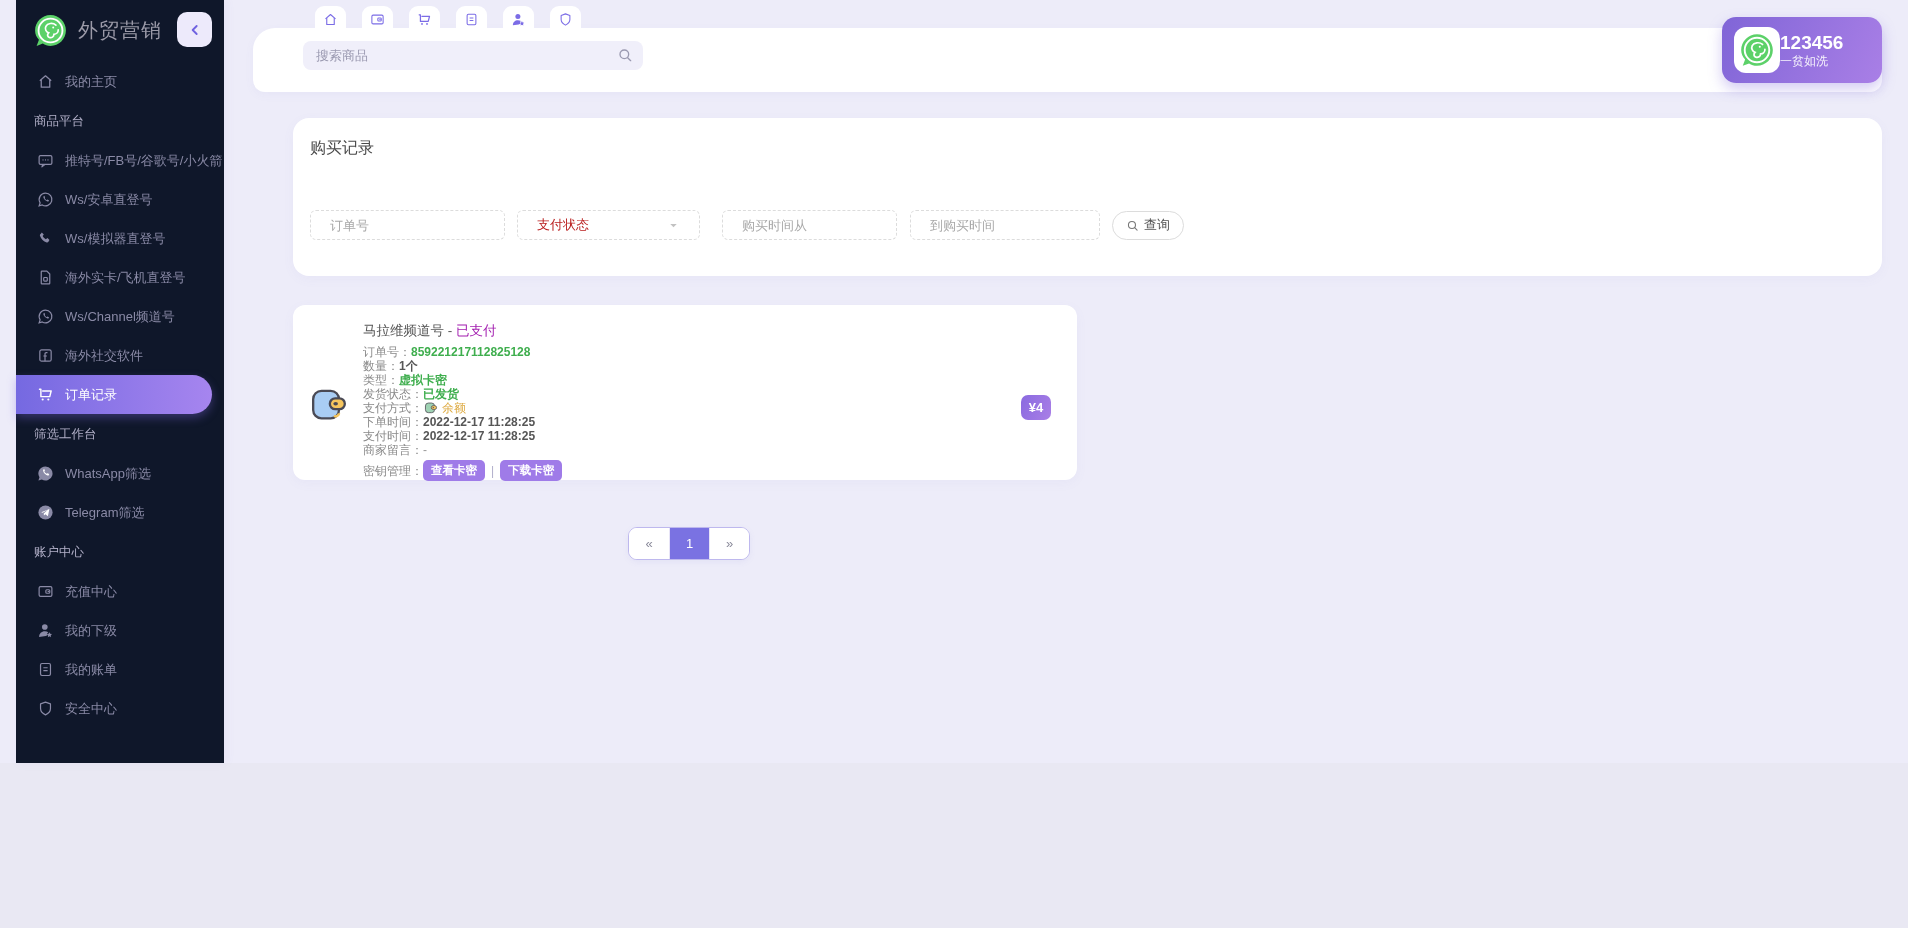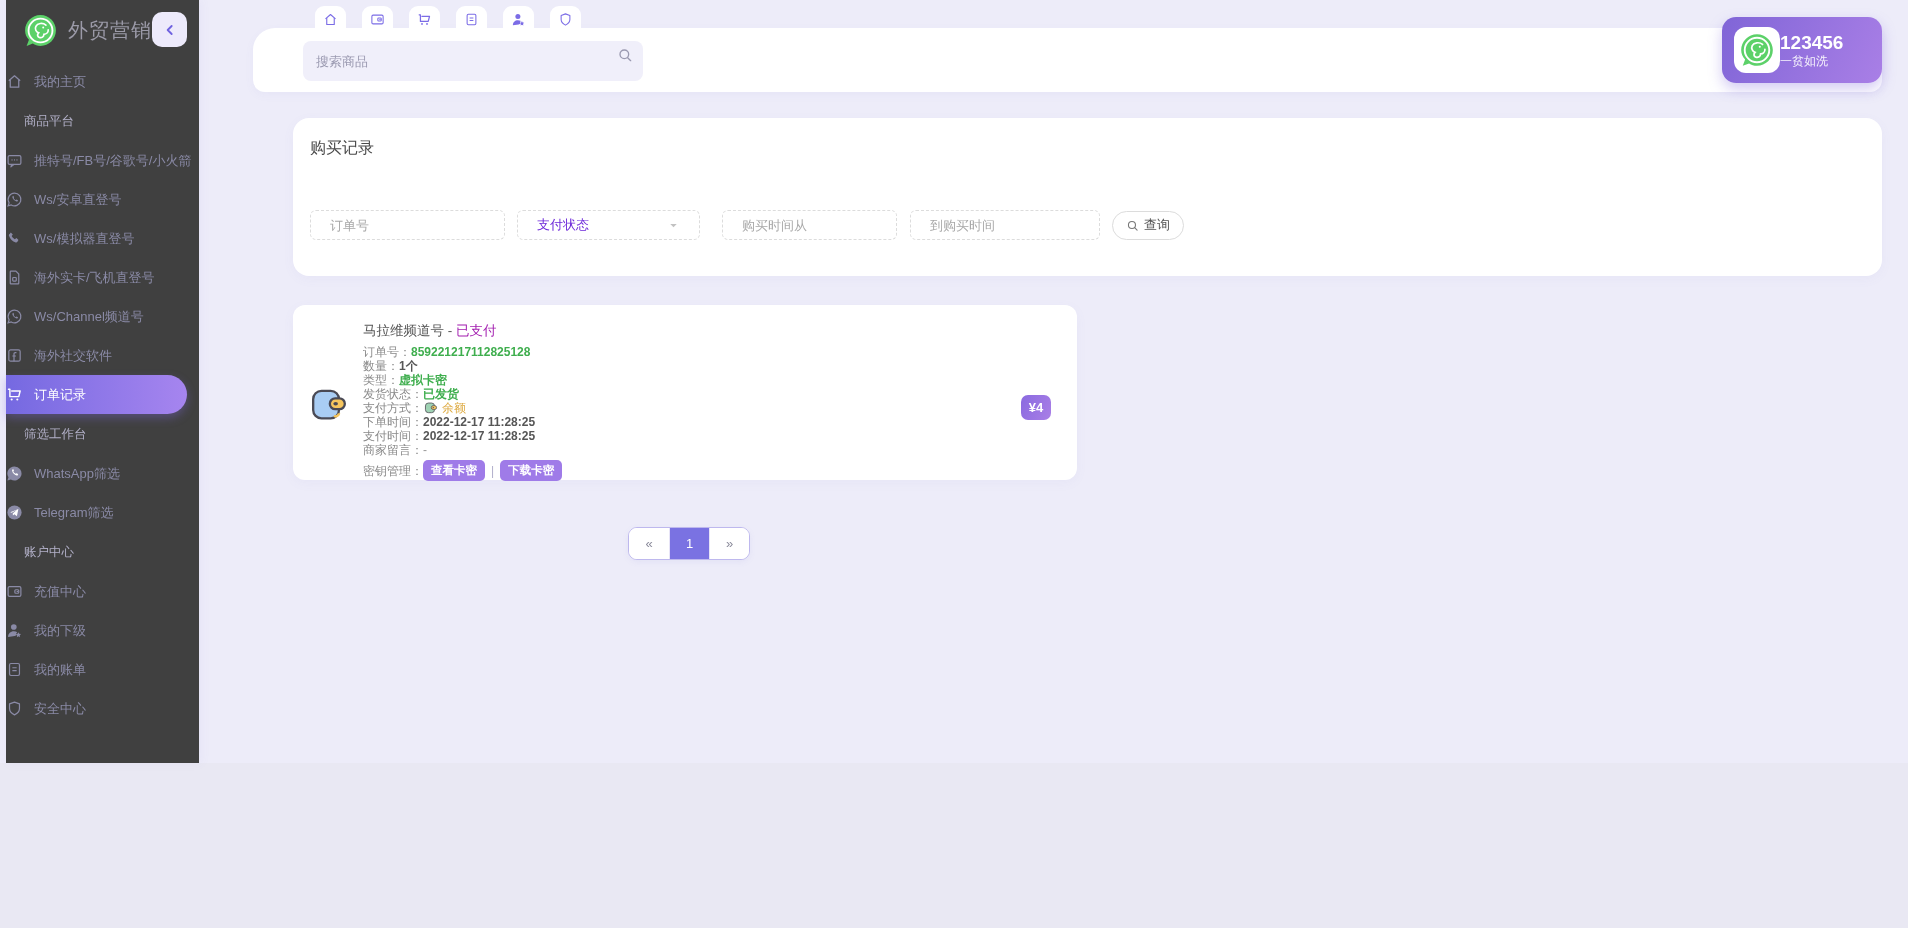--- a/index.html
+++ b/index.html
@@ -5,48 +5,48 @@
   *{margin:0;padding:0;box-sizing:border-box}
   html,body{width:1908px;height:928px}
   body{
     background:#e9e8f3;
     font-family:"Liberation Sans","DejaVu Sans",sans-serif;
     position:relative;overflow:hidden;
   }
   .app{position:absolute;left:0;top:0;width:1908px;height:763px;background:#edecf9}
 
   
-  .sidebar{position:absolute;left:6px;top:0;width:193px;height:763px;background:#404040;
+  .sidebar{position:absolute;left:16px;top:0;width:208px;height:763px;background:#0f172a;
     box-shadow:2px 0 10px rgba(120,110,200,.06);z-index:3}
   .logo-row{height:60px;display:flex;align-items:center;padding:0 12px 0 16px;position:relative}
   .logo{width:37px;height:37px;display:inline-flex}
   .logo svg{width:37px;height:37px}
   .logo-title{font-size:20px;color:#9b9aa8;margin-left:9px;letter-spacing:1px}
   .collapse-btn{position:absolute;right:12px;top:12px;width:35px;height:35px;border:none;
     background:#edeafb;border-radius:10px;color:#6f62e0;display:flex;align-items:center;
     justify-content:center;cursor:pointer}
   .collapse-btn svg{width:16px;height:16px}
   .side-menu{padding-top:2px}
   .side-section{height:40px;display:flex;align-items:center;padding-left:18px;
     font-size:12.5px;color:#b3b1c9}
-  .side-item{height:39px;display:flex;align-items:center;gap:11px;
+  .side-item{height:39px;display:flex;align-items:center;padding-left:21px;gap:11px;
     font-size:13px;color:#8a8aa6;cursor:pointer;white-space:nowrap}
   .side-item .si-icon{width:17px;height:17px;display:inline-flex;flex:0 0 17px}
   .side-item .si-icon svg{width:17px;height:17px}
   .side-item.active{background:linear-gradient(90deg,#7569e1,#a685ef);color:#fff;
     border-radius:0 20px 20px 0;margin-right:12px;box-shadow:0 4px 10px rgba(130,105,230,.35)}
 
   
   .tabs{position:absolute;left:315px;top:6px;display:flex;gap:16px;z-index:2}
   .tab{width:31px;height:26px;background:#fff;border-radius:9px 9px 0 0;display:flex;
     align-items:center;justify-content:center;color:#7b6ce6;cursor:pointer}
   .tab svg{width:15px;height:15px}
   .topbar{position:absolute;left:253px;top:28px;width:1629px;height:64px;background:#fff;
     border-radius:22px 12px 12px 12px;box-shadow:0 3px 10px rgba(120,110,200,.05);z-index:1}
-  .search-wrap{position:absolute;left:50px;top:13px;width:340px;height:40px}
+  .search-wrap{position:absolute;left:50px;top:13px;width:340px;height:29px}
   .search{width:100%;height:100%;background:#f0effa;border:none;border-radius:8px;
     padding:0 34px 0 13px;font-size:13px;color:#555;outline:none;font-family:inherit}
   .search::placeholder{color:#9a99b0}
   .search-ico{position:absolute;right:10px;top:6px;width:16px;height:16px;color:#9a99b0;cursor:pointer}
   .search-ico svg{width:16px;height:16px}
   .user-badge{position:absolute;left:1722px;top:17px;width:160px;height:66px;z-index:4;
     background:linear-gradient(115deg,#8065d7,#a97fe6);border-radius:14px;display:flex;
     align-items:center;padding:0 12px;cursor:pointer;
     box-shadow:0 6px 14px rgba(130,105,220,.35)}
   .avatar{width:46px;height:46px;background:#fff;border-radius:12px;display:flex;
@@ -59,21 +59,21 @@
   .filter-card{position:absolute;left:293px;top:118px;width:1589px;height:158px;background:#fff;
     border-radius:16px;box-shadow:0 3px 12px rgba(120,110,200,.05)}
   .fc-title{position:absolute;left:17px;top:20px;font-size:16px;font-weight:normal;color:#4a4a4a}
   .filters{position:absolute;left:17px;top:92px;display:flex;align-items:center}
   .f-input,.f-select{height:30px;border:1px dashed #dcdcdc;border-radius:6px;background:#fff;
     padding:0 19px;font-size:13px;color:#555;outline:none;font-family:inherit}
   .f-input::placeholder{color:#a8a8a8}
   .f-w1{width:195px;margin-right:12px}
   .f-select{width:183px;margin-right:22px;display:flex;align-items:center;
     justify-content:space-between;cursor:pointer}
-  .f-select .f-placeholder{color:#6d28d9}
+  .f-select .f-placeholder{color:#b91c1c}
   .f-select .caret{width:13px;height:13px;color:#c2c2c2;display:inline-flex}
   .f-select .caret svg{width:13px;height:13px}
   .f-w3{width:175px;margin-right:13px}
   .f-w4{width:190px;margin-right:12px}
   .query-btn{height:29px;padding:0 13px;border:1px solid #dcdcdc;border-radius:15px;
     background:#fff;display:inline-flex;align-items:center;gap:5px;font-size:13px;color:#555;
     cursor:pointer;font-family:inherit}
   .query-btn .q-ico{width:13px;height:13px;color:#777;display:inline-flex}
   .query-btn .q-ico svg{width:13px;height:13px}
 

